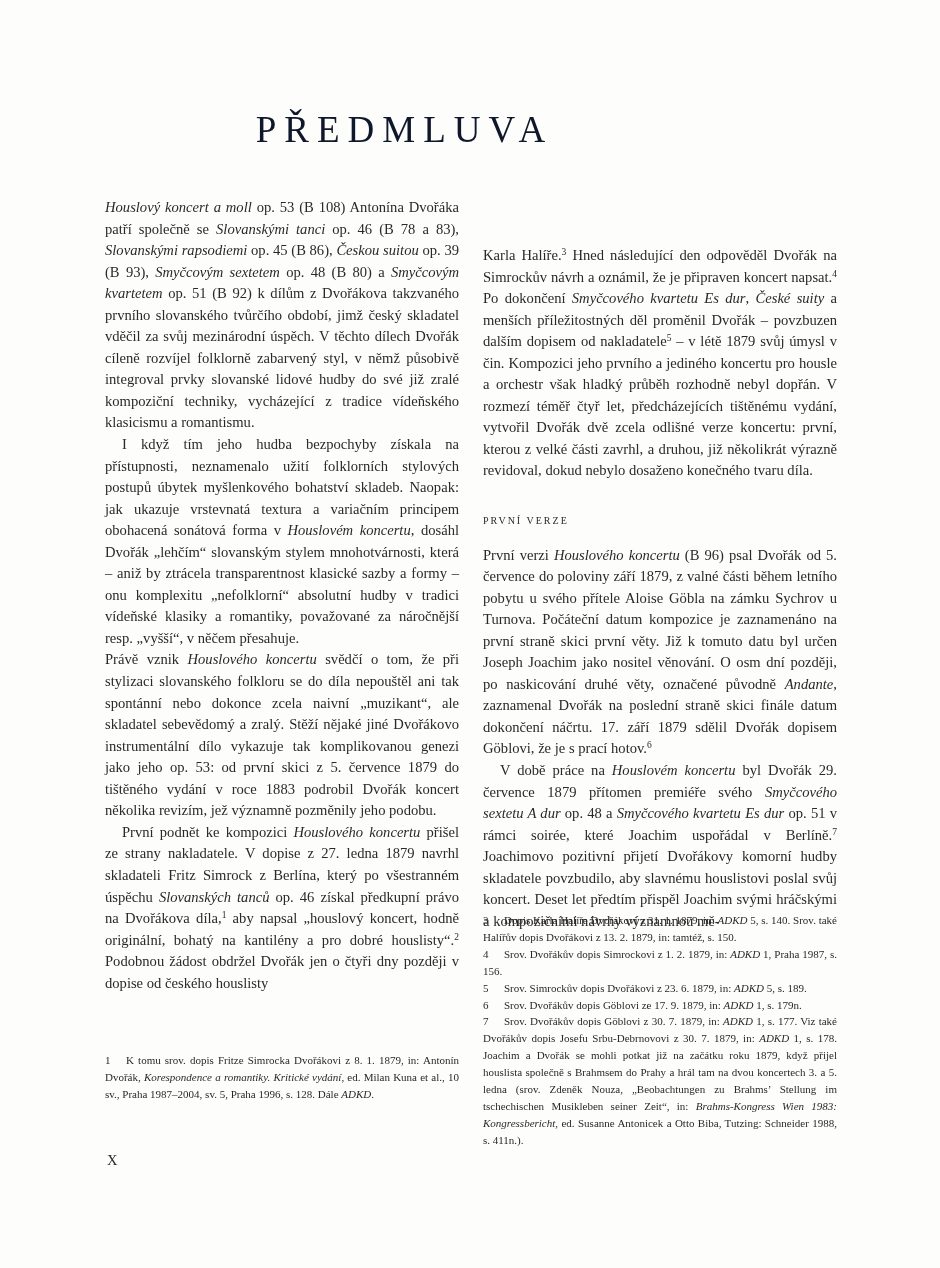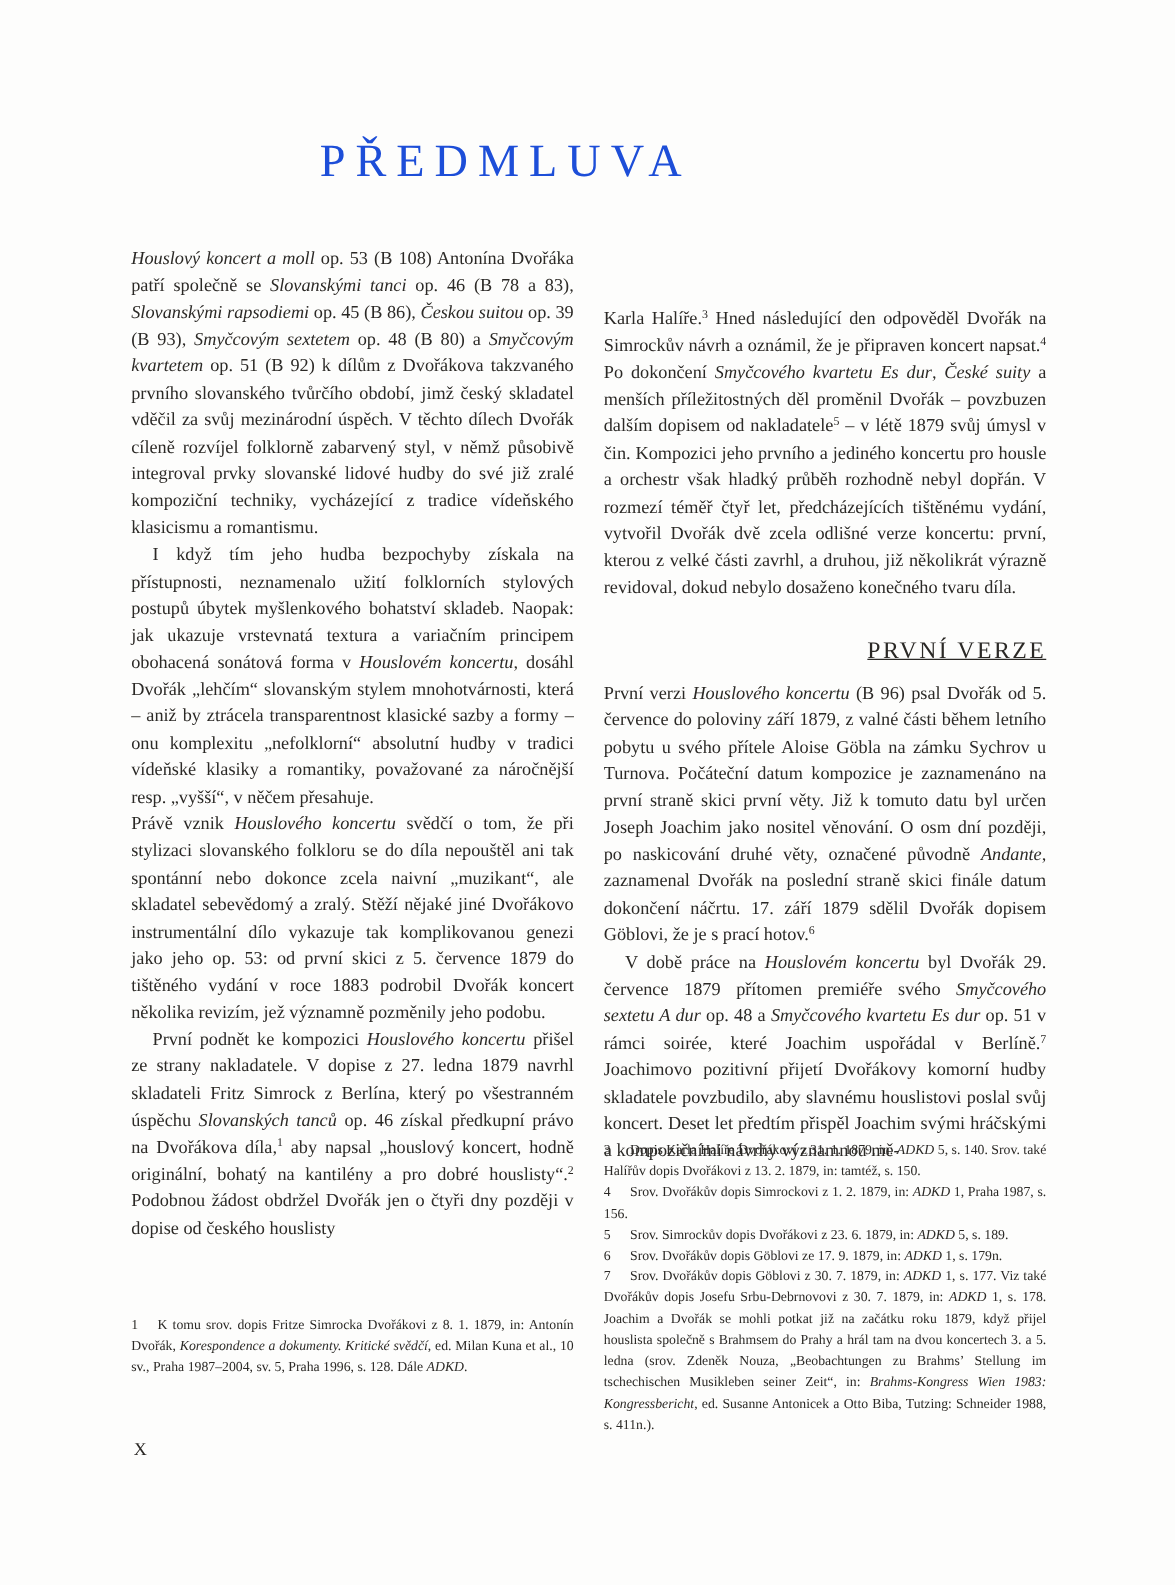--- a/index.html
+++ b/index.html
@@ -12,21 +12,21 @@
     color:#2b2926;
     overflow:hidden;
   }
   .title {
     position:absolute;
     top:108px; left:0; width:809px;
     text-align:center;
     font-size:37px;
     font-weight:400;
     letter-spacing:8px;
-    color:#1d4ed8;
+    color:#0f172a;
     white-space:nowrap;
   }
   .col {
     position:absolute;
     top:197px;
     width:354px;
     font-size:14.6px;
     line-height:21.55px;
     text-align:justify;
     hyphens:auto;
@@ -38,26 +38,25 @@
   .para.indent { text-indent:17px; }
   .para em { }
   sup.fnref {
     font-size:9.5px;
     line-height:0;
     vertical-align:baseline;
     position:relative;
     top:-5px;
   }
   .col-heading {
-    text-align:right;
-    font-size:19px;
+    text-align:left;
+    font-size:10px;
     letter-spacing:2px;
     margin:28px 0 13px 0;
     text-indent:0;
-    text-decoration:underline;
   }
   .fns {
     position:absolute;
     width:354px;
     font-size:11px;
     line-height:16.9px;
     text-align:justify;
     hyphens:auto;
     -webkit-hyphens:auto;
   }
@@ -87,21 +86,21 @@
     </div>
 
   <div class="col col-right">
       <p class="para">Karla Halíře.<sup class="fnref">3</sup> Hned následující den odpověděl Dvořák na Simrockův návrh a oznámil, že je připraven koncert napsat.<sup class="fnref">4</sup> Po dokončení <em>Smyčcového kvartetu Es dur</em>, <em>České suity</em> a menších příležitostných děl proměnil Dvořák – povzbuzen dalším dopisem od nakladatele<sup class="fnref">5</sup> – v létě 1879 svůj úmysl v čin. Kompozici jeho prvního a jediného koncertu pro housle a orchestr však hladký průběh rozhodně nebyl dopřán. V rozmezí téměř čtyř let, předcházejících tištěnému vydání, vytvořil Dvořák dvě zcela odlišné verze koncertu: první, kterou z velké části zavrhl, a druhou, již několikrát výrazně revidoval, dokud nebylo dosaženo konečného tvaru díla.</p>
       <div class="col-heading">PRVNÍ VERZE</div>
       <p class="para">První verzi <em>Houslového koncertu</em> (B 96) psal Dvořák od 5. července do poloviny září 1879, z valné části během letního pobytu u svého přítele Aloise Göbla na zámku Sychrov u Turnova. Počáteční datum kompozice je zaznamenáno na první straně skici první věty. Již k tomuto datu byl určen Joseph Joachim jako nositel věnování. O osm dní později, po naskicování druhé věty, označené původně <em>Andante</em>, zaznamenal Dvořák na poslední straně skici finále datum dokončení náčrtu. 17. září 1879 sdělil Dvořák dopisem Göblovi, že je s prací hotov.<sup class="fnref">6</sup></p>
       <p class="para indent">V době práce na <em>Houslovém koncertu</em> byl Dvořák 29. července 1879 přítomen premiéře svého <em>Smyčcového sextetu A dur</em> op. 48 a <em>Smyčcového kvartetu Es dur</em> op. 51 v rámci soirée, které Joachim uspořádal v Berlíně.<sup class="fnref">7</sup> Joachimovo pozitivní přijetí Dvořákovy komorní hudby skladatele povzbudilo, aby slavnému houslistovi poslal svůj koncert. Deset let předtím přispěl Joachim svými hráčskými a kompozičními návrhy významnou mě-</p>
     </div>
 
   <div class="fns fns-left">
-      <p class="fn"><span class="fn-num">1</span>K tomu srov. dopis Fritze Simrocka Dvořákovi z 8. 1. 1879, in: Antonín Dvořák, <em>Korespondence a dokumenty. Kritické svědčí</em>, ed. Milan Kuna et al., 10 sv., Praha 1987–2004, sv. 5, Praha 1996, s. 128. Dále <em>ADKD</em>.</p>
+      <p class="fn"><span class="fn-num">1</span>K tomu srov. dopis Fritze Simrocka Dvořákovi z 8. 1. 1879, in: Antonín Dvořák, <em>Korespondence a romantiky. Kritické vydání</em>, ed. Milan Kuna et al., 10 sv., Praha 1987–2004, sv. 5, Praha 1996, s. 128. Dále <em>ADKD</em>.</p>
     </div>
 
   <div class="fns fns-right">
       <p class="fn"><span class="fn-num">3</span>Dopis Karla Halíře Dvořákovi z 31. 1. 1879, in: <em>ADKD</em> 5, s. 140. Srov. také Halířův dopis Dvořákovi z 13. 2. 1879, in: tamtéž, s. 150.</p>
       <p class="fn"><span class="fn-num">4</span>Srov. Dvořákův dopis Simrockovi z 1. 2. 1879, in: <em>ADKD</em> 1, Praha 1987, s. 156.</p>
       <p class="fn"><span class="fn-num">5</span>Srov. Simrockův dopis Dvořákovi z 23. 6. 1879, in: <em>ADKD</em> 5, s. 189.</p>
       <p class="fn"><span class="fn-num">6</span>Srov. Dvořákův dopis Göblovi ze 17. 9. 1879, in: <em>ADKD</em> 1, s. 179n.</p>
       <p class="fn"><span class="fn-num">7</span>Srov. Dvořákův dopis Göblovi z 30. 7. 1879, in: <em>ADKD</em> 1, s. 177. Viz také Dvořákův dopis Josefu Srbu-Debrnovovi z 30. 7. 1879, in: <em>ADKD</em> 1, s. 178. Joachim a Dvořák se mohli potkat již na začátku roku 1879, když přijel houslista společně s Brahmsem do Prahy a hrál tam na dvou koncertech 3. a 5. ledna (srov. Zdeněk Nouza, „Beobachtungen zu Brahms’ Stellung im tschechischen Musikleben seiner Zeit“, in: <em>Brahms-Kongress Wien 1983: Kongressbericht</em>, ed. Susanne Antonicek a Otto Biba, Tutzing: Schneider 1988, s. 411n.).</p>
     </div>
 

